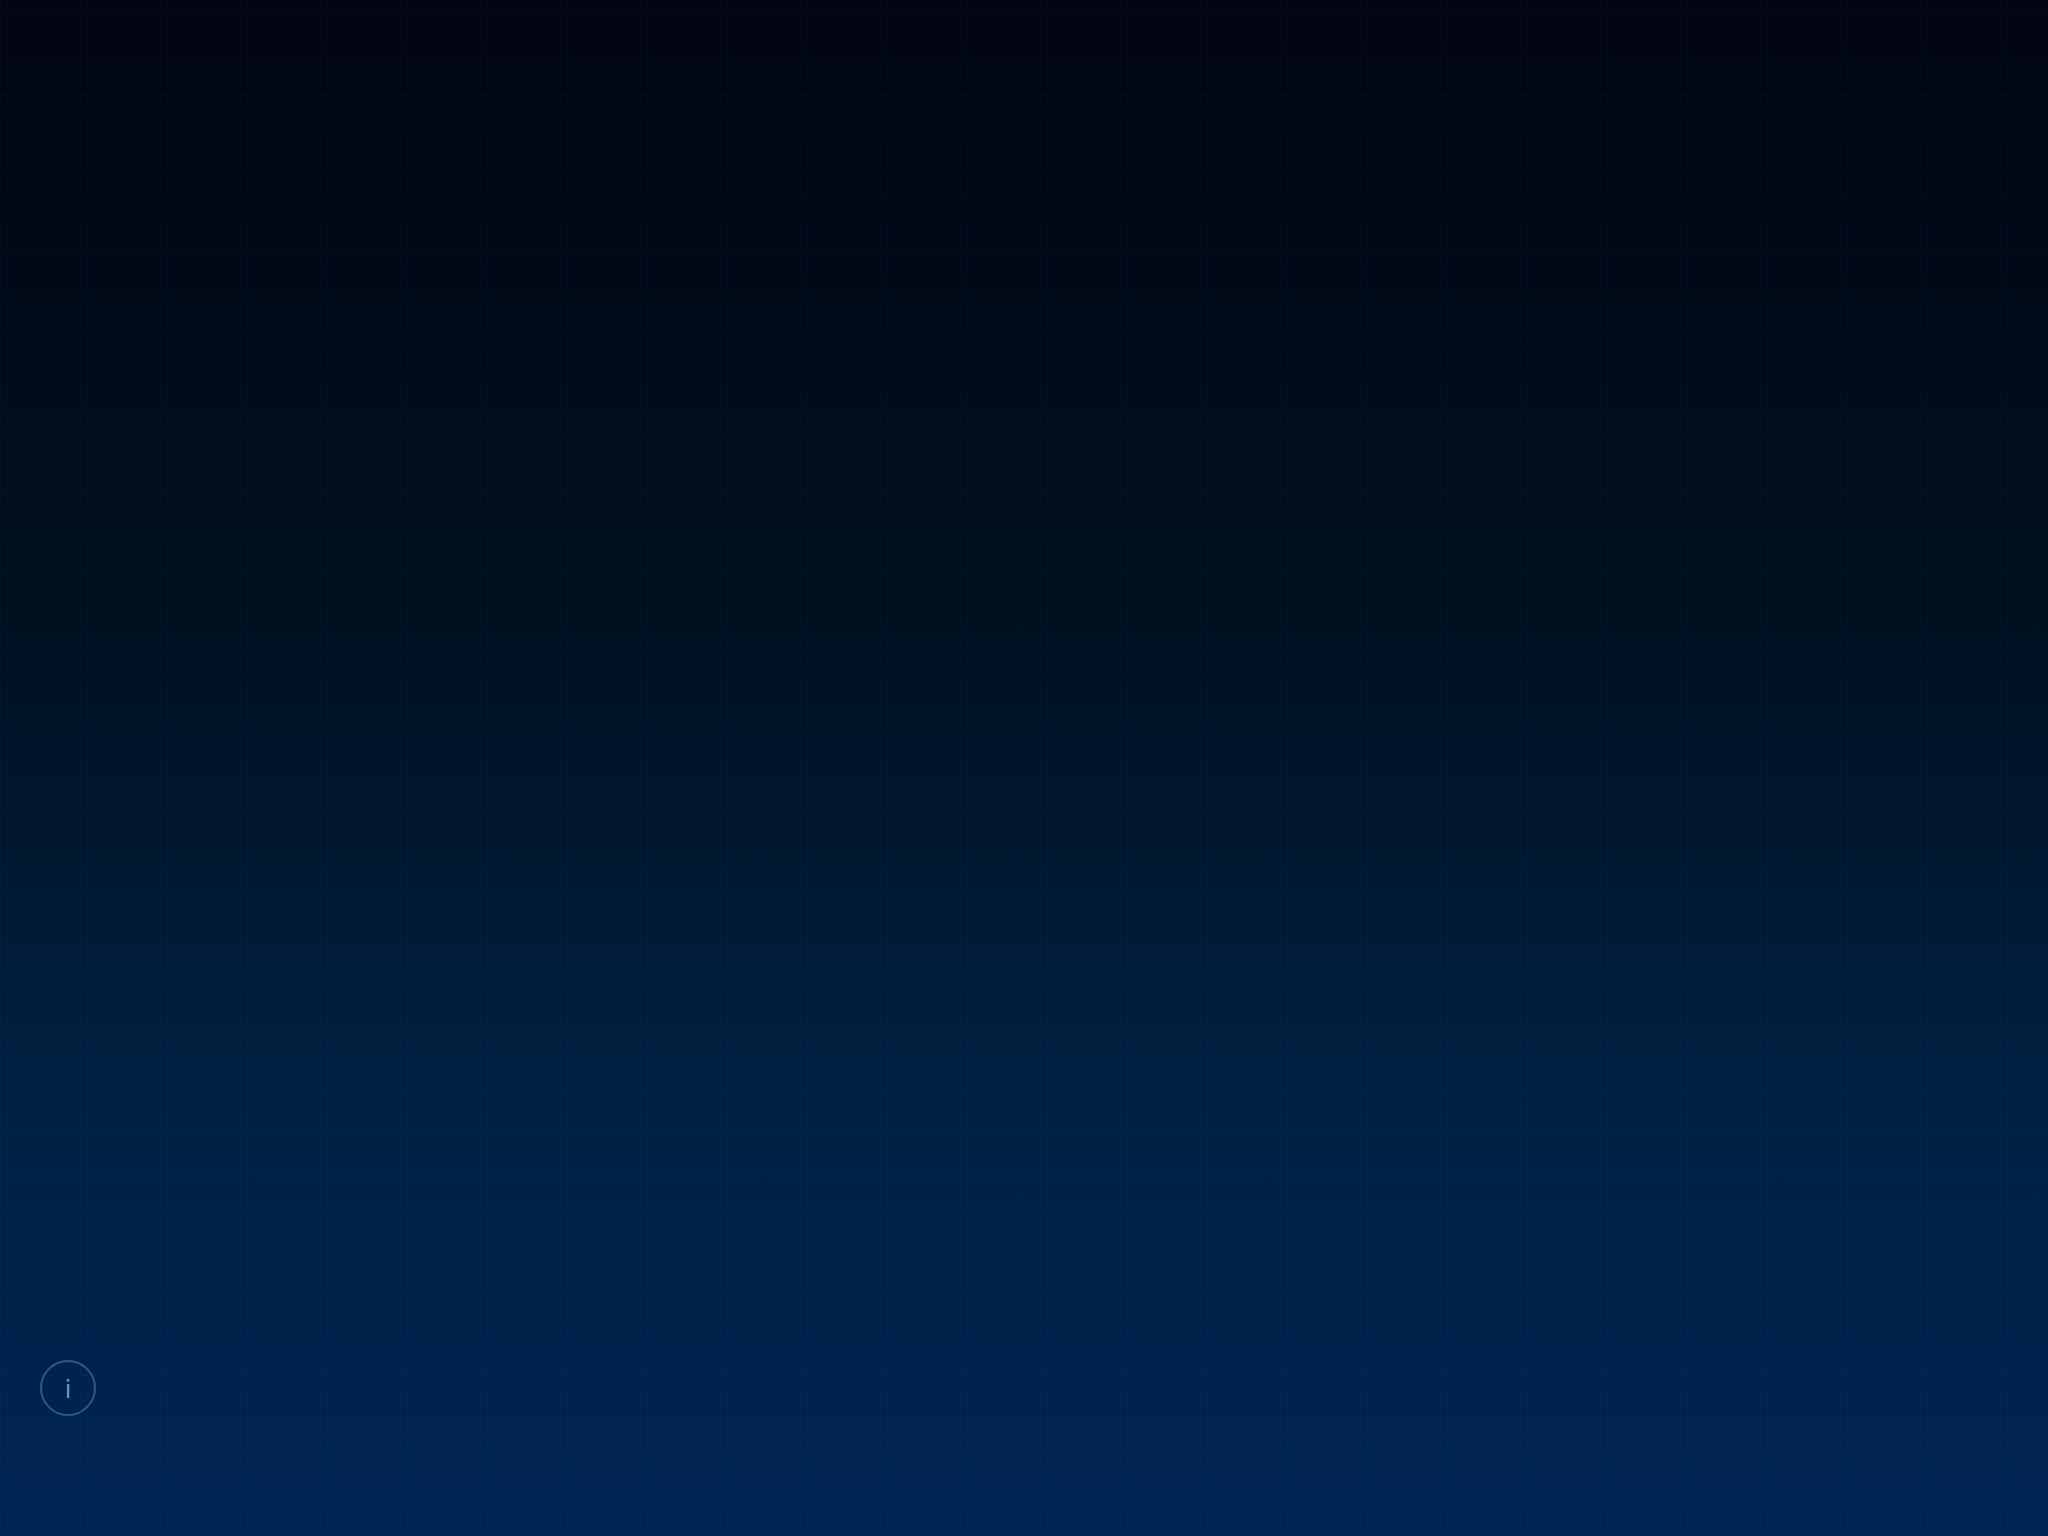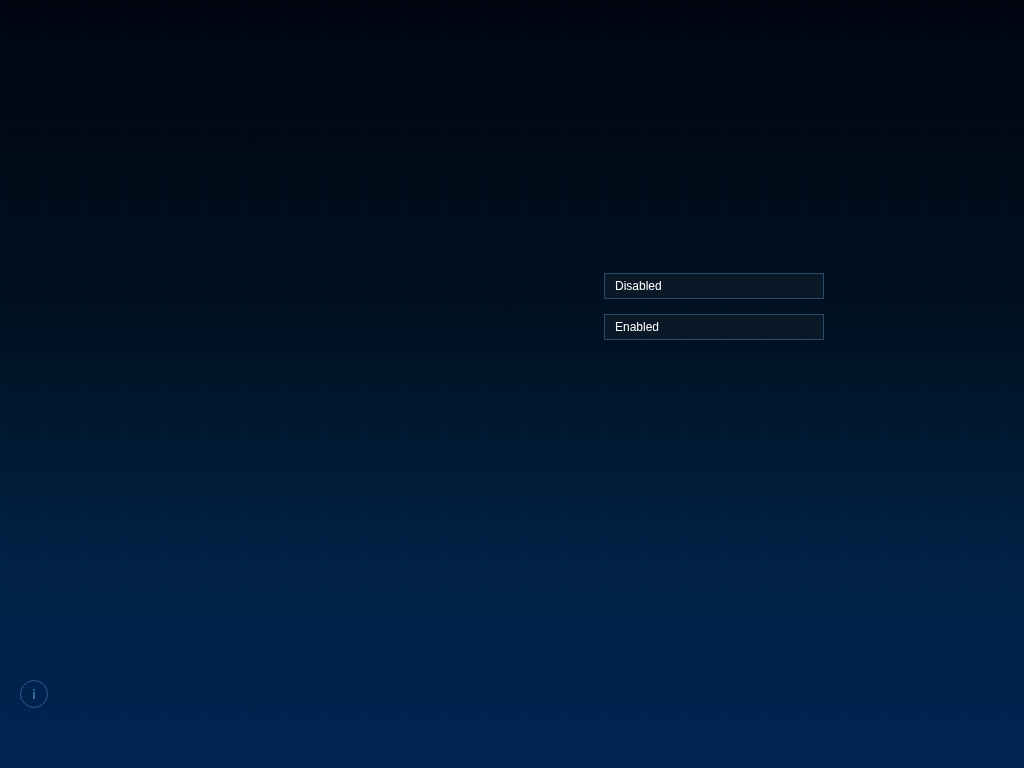--- a/index.html
+++ b/index.html
@@ -468,36 +468,24 @@
           <span class="config-value">CometLake</span>
         </div>
 
         <div class="config-row">
           <span class="config-label">SA PCIe Code Version</span>
           <span class="config-value">9.0.30.50</span>
         </div>
 
         <div class="config-row">
           <span class="config-label">VT-d</span>
-          <div class="dropdown-wrapper">
-            <select class="dropdown">
-              <option>Disabled</option>
-              <option>Enabled</option>
-            </select>
-          </div>
         </div>
 
         <div class="config-row">
           <span class="config-label">Above 4G Decoding</span>
-          <div class="dropdown-wrapper">
-            <select class="dropdown">
-              <option>Disabled</option>
-              <option selected="">Enabled</option>
-            </select>
-          </div>
         </div>
 
         <div class="expand-item">
           <span class="expand-arrow">▶</span>
           <span>Memory Configuration</span>
         </div>
 
         <div class="expand-item">
           <span class="expand-arrow">▶</span>
           <span>Graphics Configuration</span>

